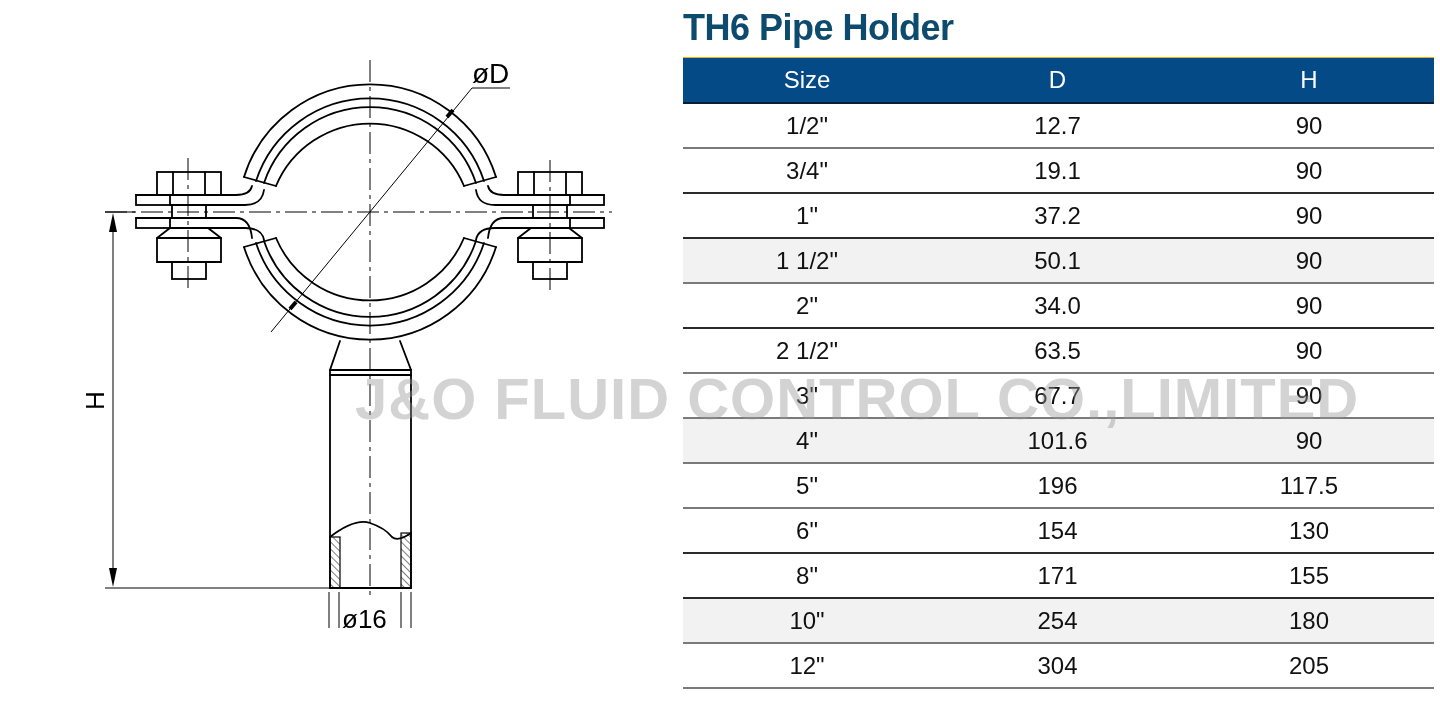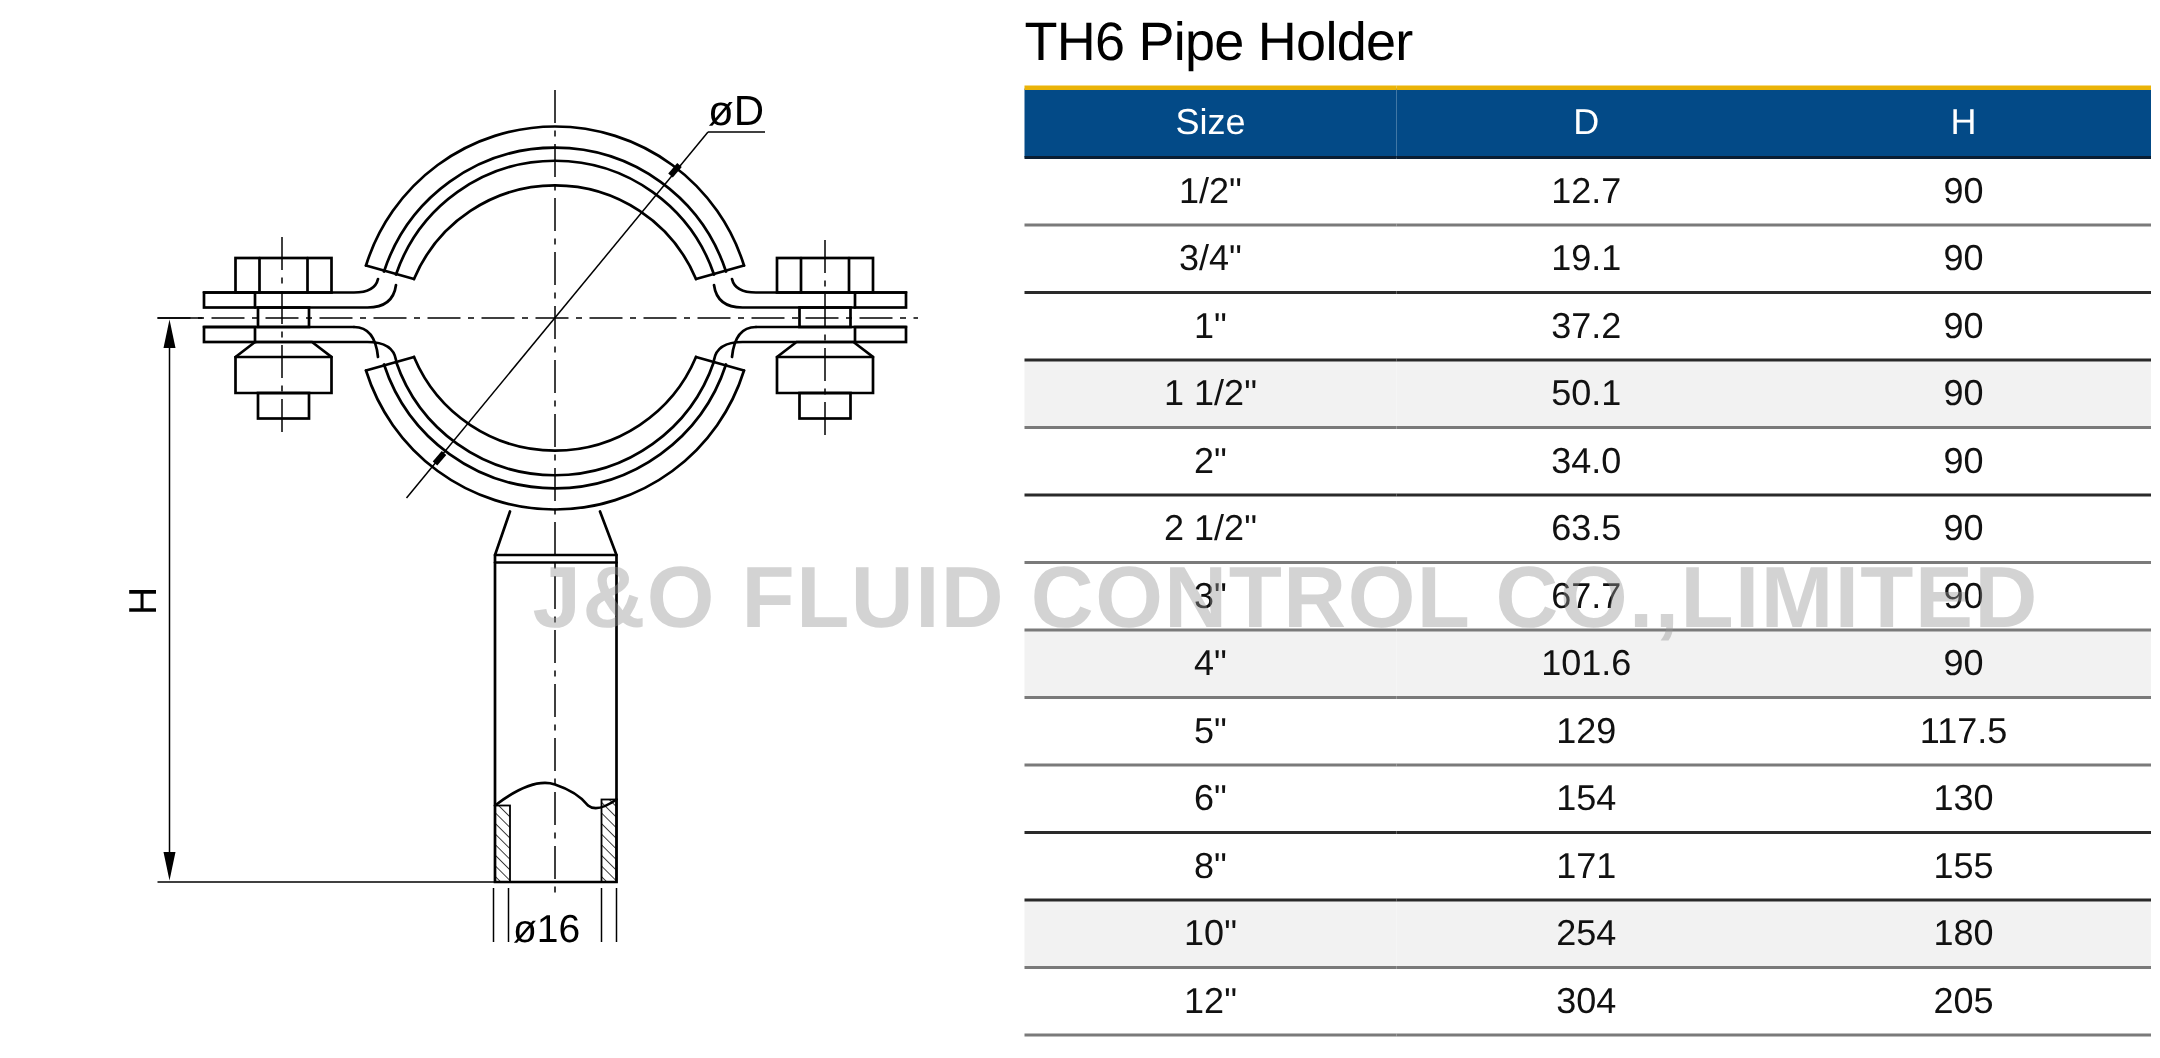--- a/index.html
+++ b/index.html
@@ -1,25 +1,25 @@
 <!DOCTYPE html>
 <html><head>
 <meta charset="utf-8">
 <style>
   html, body { margin:0; padding:0; background:#ffffff; }
   body { width:1440px; height:705px; position:relative; overflow:hidden;
          font-family:"Liberation Sans", sans-serif; }
   #drawing { position:absolute; left:0; top:0; width:680px; height:705px; }
-  .title { position:absolute; left:683px; top:6px; font-size:36px; color:#000000;
-           letter-spacing:-0.5px; font-weight:normal; line-height:44px; }
+  .title { position:absolute; left:683px; top:6px; font-size:36px; color:#0c4a6e;
+           letter-spacing:-0.5px; font-weight:bold; line-height:44px; }
   .spec-table { position:absolute; left:683px; top:57px; width:751px;
                 border-collapse:collapse; table-layout:fixed; }
   .spec-table th { background:#034a87; color:#fff; font-weight:normal;
                    font-size:24px; height:44px; padding:0; text-align:center;
-                   border-top:3px solid #eab308; border-bottom:2px solid #0a1e33; }
+                   border-top:1px solid #eab308; border-bottom:2px solid #0a1e33; }
   .spec-table td { font-size:24px; color:#111; height:43px; padding:0;
                    text-align:center; border-bottom:2px solid #7a7a7a; }
   .spec-table tr.shaded td { background:#f2f2f2; }
   .spec-table tr.dark td { border-bottom-color:#2a2a2a; }
   .col-size { width:248px; } .col-d { width:253px; } .col-h { width:250px; }
   .watermark { position:absolute; left:355px; top:340px; font-size:58px; font-weight:bold;
                color:rgba(150,150,150,0.42); letter-spacing:1px; white-space:nowrap;
                pointer-events:none; line-height:70px;margin-top:24px; }
   svg text { font-family:"Liberation Sans", sans-serif; }
 </style>
@@ -183,21 +183,21 @@
         <td>67.7</td>
         <td>90</td>
       </tr>
       <tr class="shaded">
         <td>4"</td>
         <td>101.6</td>
         <td>90</td>
       </tr>
       <tr>
         <td>5"</td>
-        <td>129</td>
+        <td>196</td>
         <td>117.5</td>
       </tr>
       <tr class="dark">
         <td>6"</td>
         <td>154</td>
         <td>130</td>
       </tr>
       <tr class="dark">
         <td>8"</td>
         <td>171</td>

